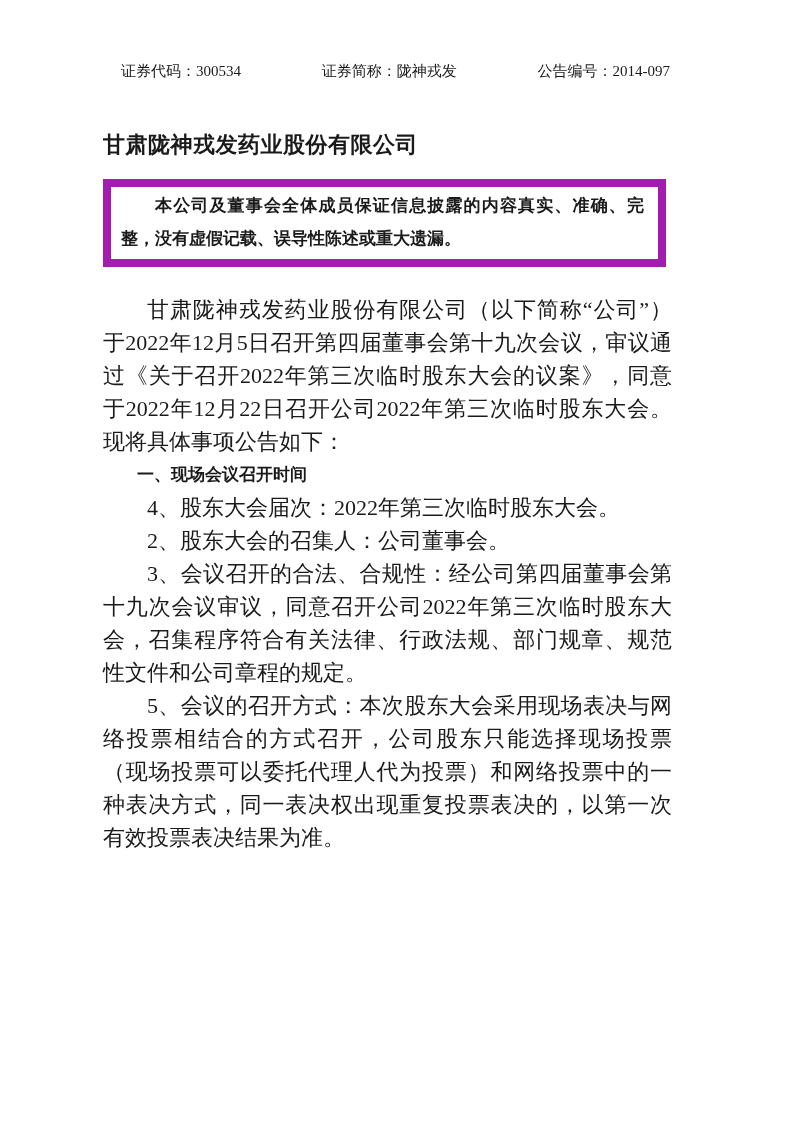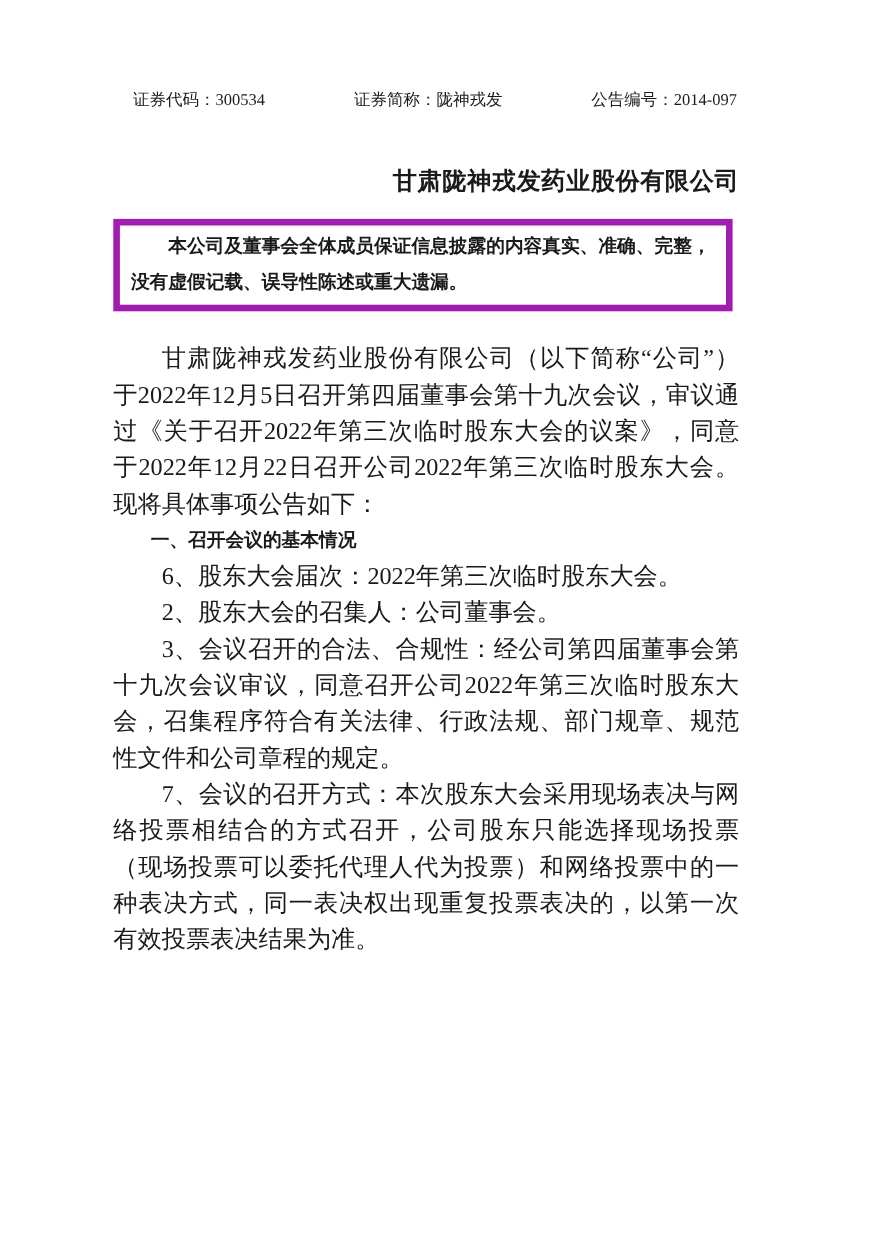--- a/index.html
+++ b/index.html
@@ -8,47 +8,47 @@
     height: 1122px;
     background: #ffffff;
     font-family: "Liberation Serif", "DejaVu Serif", serif;
     color: #1a1a1a;
     overflow: hidden;
   }
   .page {
     box-sizing: border-box;
     width: 793px;
     height: 1122px;
-    padding: 80px 121px 0 103px;
+    padding: 60px 121px 0 103px;
     background: #ffffff;
   }
   .doc-header {
     display: flex;
     justify-content: space-between;
     align-items: baseline;
     font-size: 15px;
     line-height: 22px;
     padding-left: 18px;
     padding-right: 2px;
     white-space: nowrap;
   }
   .title-block {
     margin-top: 42px;
-    text-align: right;
+    text-align: left;
     font-weight: 700;
     font-size: 22px;
     line-height: 41px;
     letter-spacing: 0.5px;
   }
   .disclaimer-box {
     box-sizing: border-box;
     margin-top: 14px;
     margin-right: 6px;
     margin-bottom: 26px;
-    border: 6px solid #a21caf;
+    border: 8px solid #a21caf;
     padding: 2px 14px 4px 10px;
   }
   .disclaimer-box p {
     margin: 0;
     font-weight: 700;
     font-size: 17px;
     line-height: 33px;
     text-indent: 2em;
     text-align: justify;
   }
@@ -82,20 +82,20 @@
   <div class="title-block">
     <div>甘肃陇神戎发药业股份有限公司</div>
   </div>
 
   <div class="disclaimer-box">
     <p>本公司及董事会全体成员保证信息披露的内容真实、准确、完整，没有虚假记载、误导性陈述或重大遗漏。</p>
   </div>
 
   <p class="para">甘肃陇神戎发药业股份有限公司（以下简称“公司”）于2022年12月5日召开第四届董事会第十九次会议，审议通过《关于召开2022年第三次临时股东大会的议案》，同意于2022年12月22日召开公司2022年第三次临时股东大会。现将具体事项公告如下：</p>
 
-  <h2 class="section-heading">一、召开会议的基本情况</h2>
+  <h2 class="section-heading">一、现场会议召开时间</h2>
 
-  <p class="para">6、股东大会届次：2022年第三次临时股东大会。</p>
+  <p class="para">4、股东大会届次：2022年第三次临时股东大会。</p>
   <p class="para">2、股东大会的召集人：公司董事会。</p>
   <p class="para">3、会议召开的合法、合规性：经公司第四届董事会第十九次会议审议，同意召开公司2022年第三次临时股东大会，召集程序符合有关法律、行政法规、部门规章、规范性文件和公司章程的规定。</p>
-  <p class="para">7、会议的召开方式：本次股东大会采用现场表决与网络投票相结合的方式召开，公司股东只能选择现场投票（现场投票可以委托代理人代为投票）和网络投票中的一种表决方式，同一表决权出现重复投票表决的，以第一次有效投票表决结果为准。</p>
+  <p class="para">5、会议的召开方式：本次股东大会采用现场表决与网络投票相结合的方式召开，公司股东只能选择现场投票（现场投票可以委托代理人代为投票）和网络投票中的一种表决方式，同一表决权出现重复投票表决的，以第一次有效投票表决结果为准。</p>
 
 </div>
 
 </body></html>

